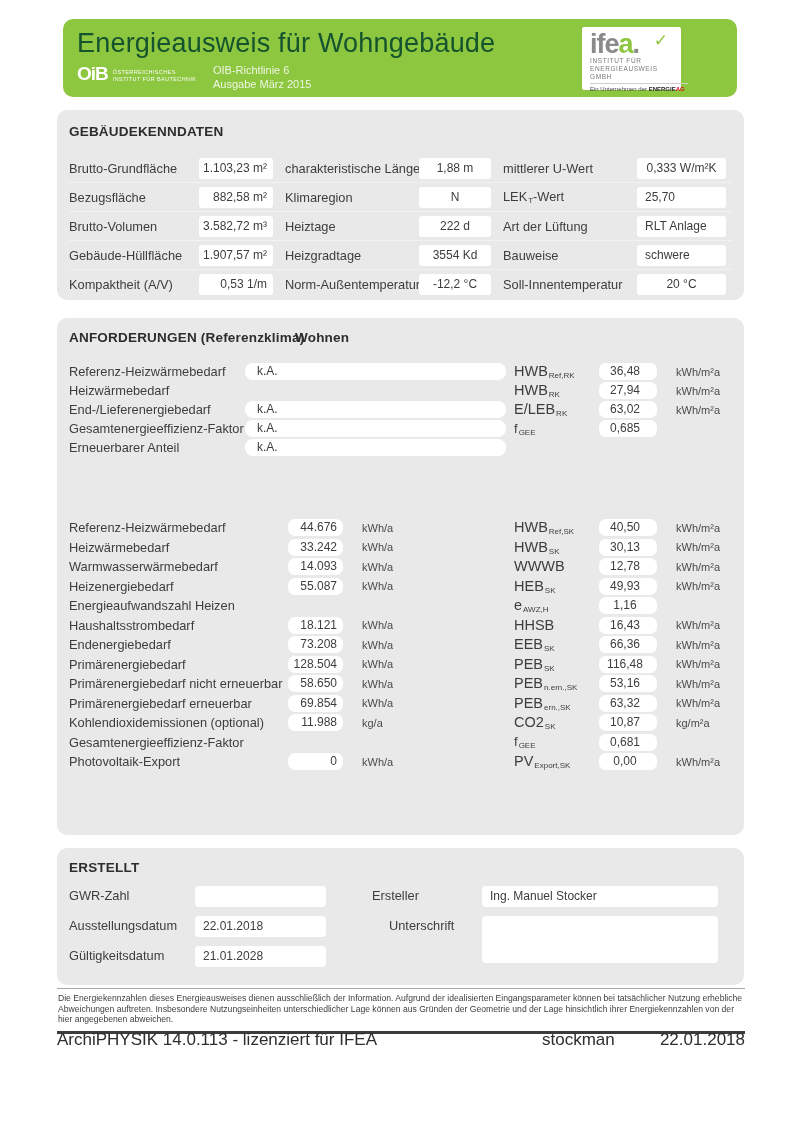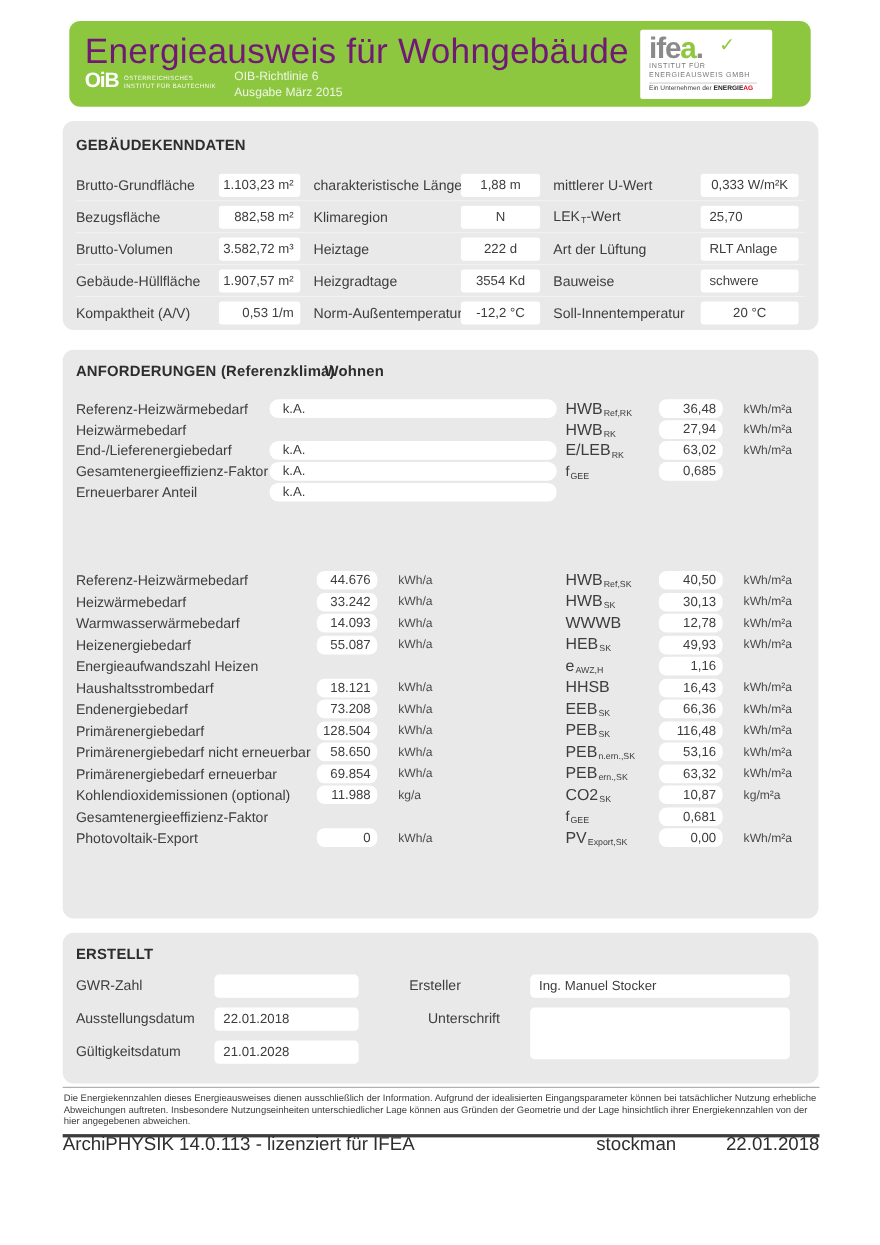--- a/index.html
+++ b/index.html
@@ -1,26 +1,26 @@
 <!DOCTYPE html>
 <html><head>
 <meta charset="utf-8">
 <style>
   html,body{margin:0;padding:0;background:#fff;}
   .page{position:relative;width:800px;height:1132px;background:#fff;overflow:hidden;
         font-family:"Liberation Sans","DejaVu Sans",sans-serif;color:#3d3d3d;}
 
   
   .banner{position:absolute;left:63px;top:19px;width:674px;height:78px;background:#8dc63f;border-radius:10px;}
-  .banner-title{position:absolute;left:14px;top:9px;font-size:32px;color:#701a75;letter-spacing:.2px;white-space:nowrap;}
+  .banner-title{position:absolute;left:14px;top:9px;font-size:27px;color:#14532d;letter-spacing:.2px;white-space:nowrap;}
   .oib{position:absolute;left:14px;top:46px;display:flex;gap:5px;align-items:flex-start;color:#fff;}
   .oib-mark{font-size:19px;font-weight:bold;line-height:18px;letter-spacing:-1px;}
   .oib-lines{font-size:5.5px;letter-spacing:.4px;line-height:7px;margin-top:4px;color:rgba(255,255,255,.95);}
   .richt{position:absolute;left:150px;top:44px;font-size:11px;line-height:14px;color:rgba(255,255,255,.85);}
-  .ifea-box{position:absolute;left:519px;top:8px;width:120px;height:63px;background:#fff;border-radius:2px;
+  .ifea-box{position:absolute;left:519px;top:8px;width:99px;height:63px;background:#fff;border-radius:2px;
             padding:4px 0 14px 8px;box-sizing:border-box;}
   .ifea-word{font-weight:bold;font-size:27px;line-height:26px;color:#8a8a8a;letter-spacing:-1px;position:relative;width:92px;}
   .ifea-word .ga{color:#8dc63f;}
   .ifea-word .chk{position:absolute;right:14px;top:-3px;color:#8dc63f;font-size:17px;letter-spacing:0;}
   .ifea-word .gd{color:#8a8a8a;}
   .ifea-l1,.ifea-l2{font-size:6.5px;letter-spacing:.6px;color:#7a7a7a;line-height:8px;}
   .ifea-tag{margin-top:2px;border-top:1px solid #cfcfcf;padding-top:2px;font-size:6px;color:#444;width:98px;}
   .ifea-tag .tb{color:#222;}
   .ifea-tag .tr{color:#e2001a;}
 
@@ -46,21 +46,21 @@
   .g-lab.pad{padding-left:12px;}
   .g-box{height:21px;line-height:21px;}
 
   
   .a-rows{position:absolute;left:12px;top:44px;width:663px;}
   .a-row{display:grid;grid-template-columns:176px 261px 8px 85px 58px auto;align-items:center;height:19px;}
   .a-lab{font-size:12.8px;white-space:nowrap;}
   .ka{height:17px;line-height:17px;border-radius:8px;padding-left:12px;box-sizing:border-box;}
   .key{font-size:14.5px;white-space:nowrap;}
   .key .sub{font-size:8px;}
-  .vbox{height:17px;line-height:17px;border-radius:7px;}
+  .vbox{height:17px;line-height:17px;border-radius:7px;text-align:center;}
   .unit{font-size:11px;padding-left:6px;color:#4a4a4a;white-space:nowrap;margin-left:13px;}
 
   .w-rows{position:absolute;left:12px;top:200px;width:663px;}
   .w-row{display:grid;grid-template-columns:219px 55px 66px 105px 85px 58px auto;align-items:center;height:19.5px;}
   .wbox{height:17px;line-height:17px;border-radius:7px;}
 
   
   .e-lab{position:absolute;font-size:12.8px;white-space:nowrap;}
   .e-box{position:absolute;background:#fff;border-radius:4px;font-size:12px;line-height:21px;}
 

